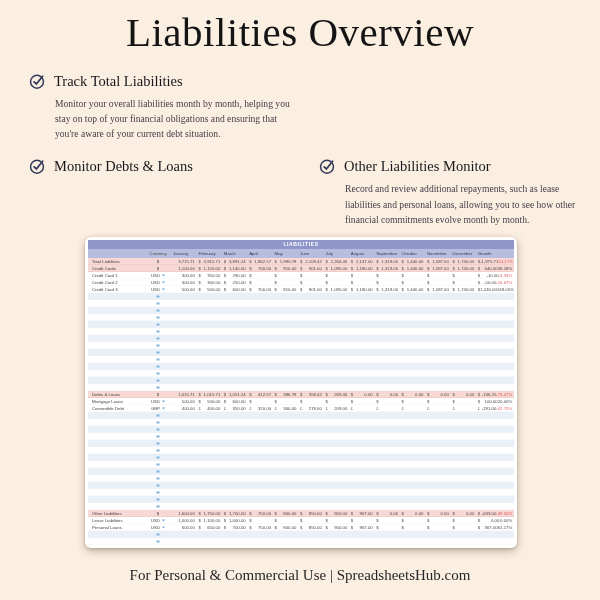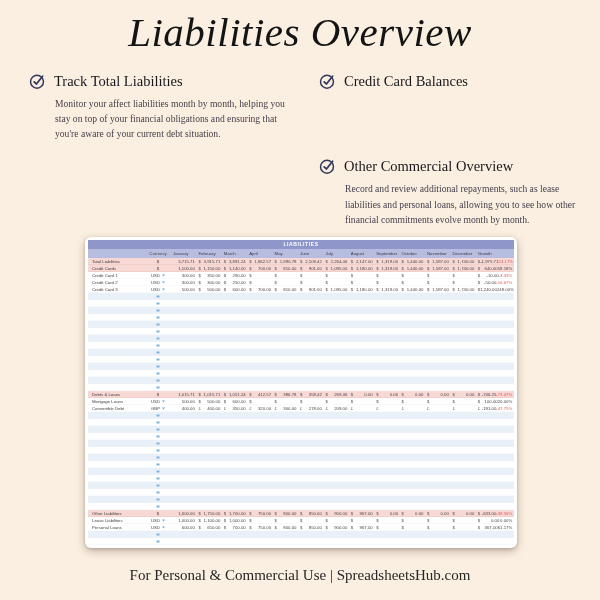--- a/index.html
+++ b/index.html
@@ -5,21 +5,21 @@
   html,body{margin:0;padding:0;}
   body{
     width:600px;height:600px;position:relative;overflow:hidden;
     background:#fbefe1;
     font-family:"Liberation Serif", serif;
   }
   
   .page-title{
     position:absolute;top:8px;left:0;width:600px;
     text-align:center;font-size:41px;font-weight:400;color:#141414;
-    letter-spacing:.5px;margin:0;font-style:italic;
+    letter-spacing:.5px;margin:0;
   }
   
   .features{
     position:absolute;left:28px;top:72px;width:560px;
     display:grid;grid-template-columns:272px 272px;column-gap:18px;row-gap:16px;
   }
   .feature{width:272px;}
   .feature-head{display:flex;align-items:center;gap:8px;}
   .feature-head svg{flex:0 0 auto;}
   .feature-title{font-size:14.5px;color:#17171c;font-weight:500;}
@@ -84,40 +84,40 @@
 
 <div class="features">
   <div class="feature">
     <div class="feature-head">
       <svg width="18" height="18" viewBox="0 0 24 24">
         <circle cx="12" cy="13" r="8.6" fill="none" stroke="#32395a" stroke-width="2"></circle>
         <path d="M8.2 13.2 L11.2 16 L19.5 5.6" fill="none" stroke="#32395a" stroke-width="2.4" stroke-linecap="round"></path>
       </svg>
       <span class="feature-title">Track Total Liabilities</span>
     </div>
-    <p class="feature-body">Monitor your affect liabilities month by month, helping you stay on top of your financial obligations and ensuring that you're aware of your current debt situation.</p>
-  </div>
-  <div class="feature">
-    <div class="feature-head">
-      <svg width="18" height="18" viewBox="0 0 24 24">
-        <circle cx="12" cy="13" r="8.6" fill="none" stroke="#32395a" stroke-width="2"></circle>
-        <path d="M8.2 13.2 L11.2 16 L19.5 5.6" fill="none" stroke="#32395a" stroke-width="2.4" stroke-linecap="round"></path>
-      </svg>
-      <span class="feature-title">Credit Card Balances</span>
-    </div>
+    <p class="feature-body">Monitor your overall liabilities month by month, helping you stay on top of your financial obligations and ensuring that you're aware of your current debt situation.</p>
   </div>
   <div class="feature">
   </div>
   <div class="feature">
     <div class="feature-head">
       <svg width="18" height="18" viewBox="0 0 24 24">
         <circle cx="12" cy="13" r="8.6" fill="none" stroke="#32395a" stroke-width="2"></circle>
         <path d="M8.2 13.2 L11.2 16 L19.5 5.6" fill="none" stroke="#32395a" stroke-width="2.4" stroke-linecap="round"></path>
       </svg>
-      <span class="feature-title">Other Commercial Overview</span>
+      <span class="feature-title">Monitor Debts &amp; Loans</span>
+    </div>
+  </div>
+  <div class="feature">
+    <div class="feature-head">
+      <svg width="18" height="18" viewBox="0 0 24 24">
+        <circle cx="12" cy="13" r="8.6" fill="none" stroke="#32395a" stroke-width="2"></circle>
+        <path d="M8.2 13.2 L11.2 16 L19.5 5.6" fill="none" stroke="#32395a" stroke-width="2.4" stroke-linecap="round"></path>
+      </svg>
+      <span class="feature-title">Other Liabilities Monitor</span>
     </div>
     <p class="feature-body">Record and review additional repayments, such as lease liabilities and personal loans, allowing you to see how other financial commitments evolve month by month.</p>
   </div>
 </div>
 
 <div class="sheet-card">
   <div class="sheet-viewport">
     <div class="sheet-scale">
       <div class="sheet-titlebar">LIABILITIES</div>
       <div class="sheet-header" id="sheet-header">

